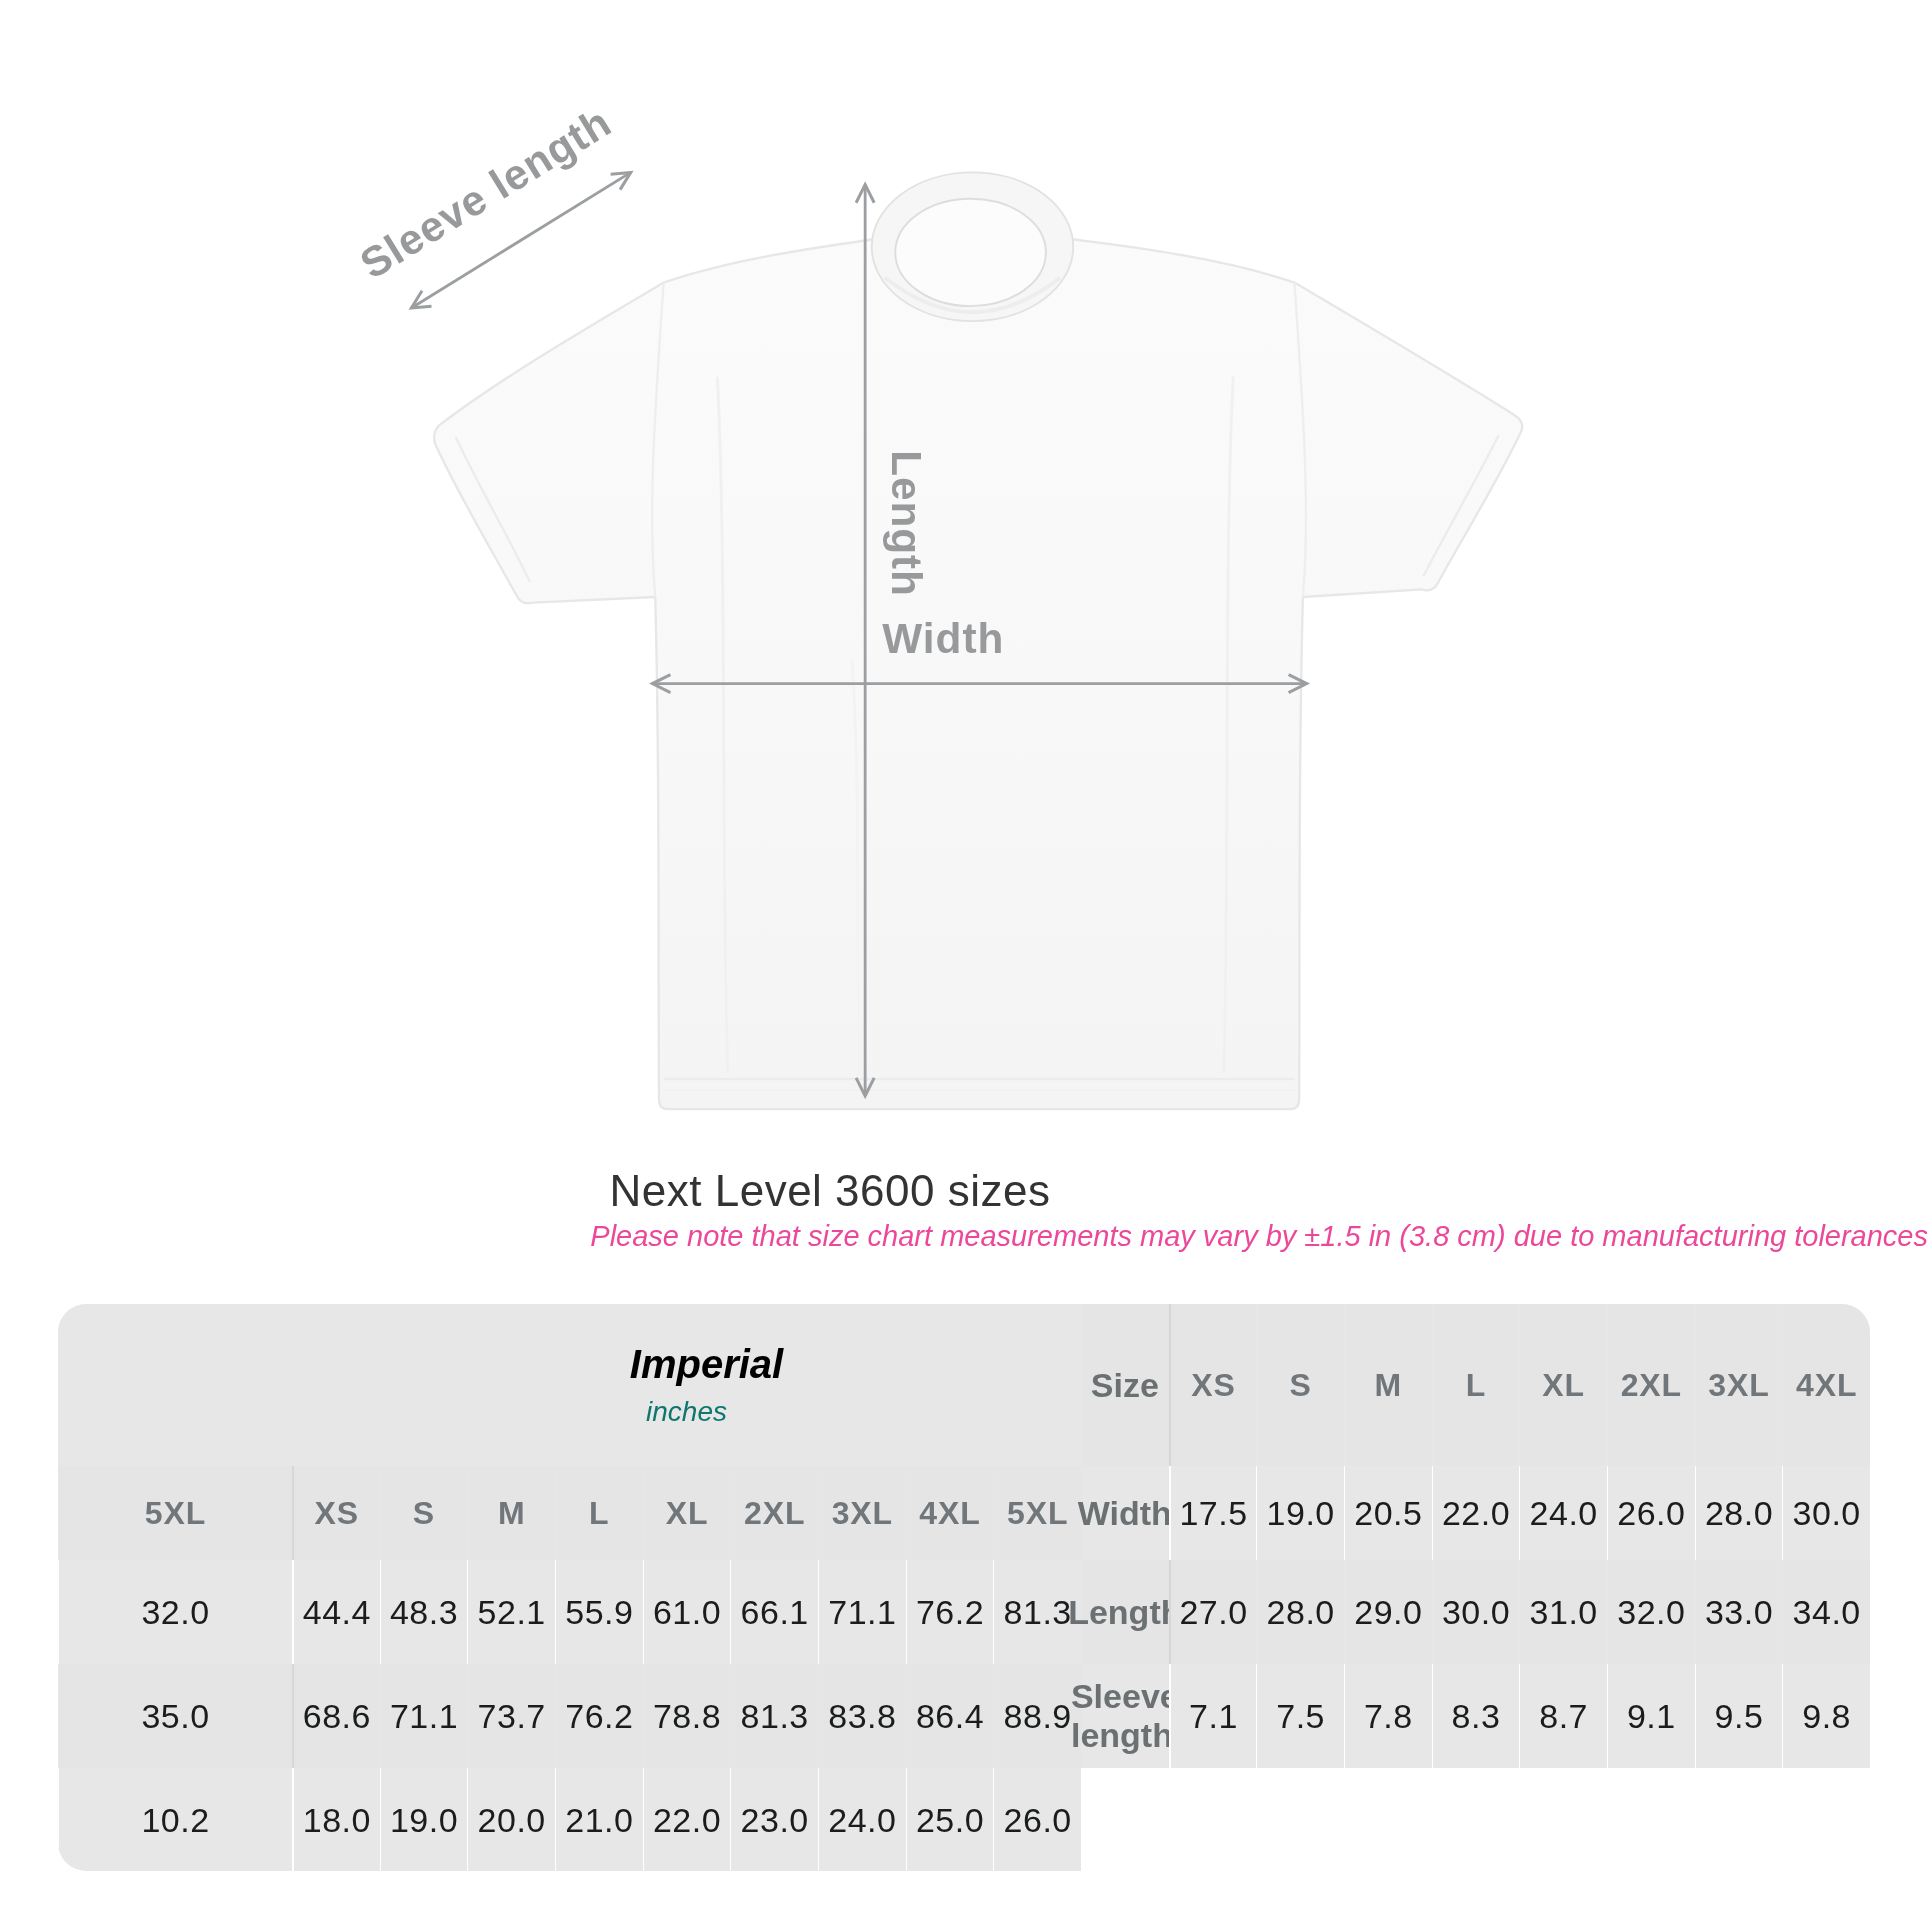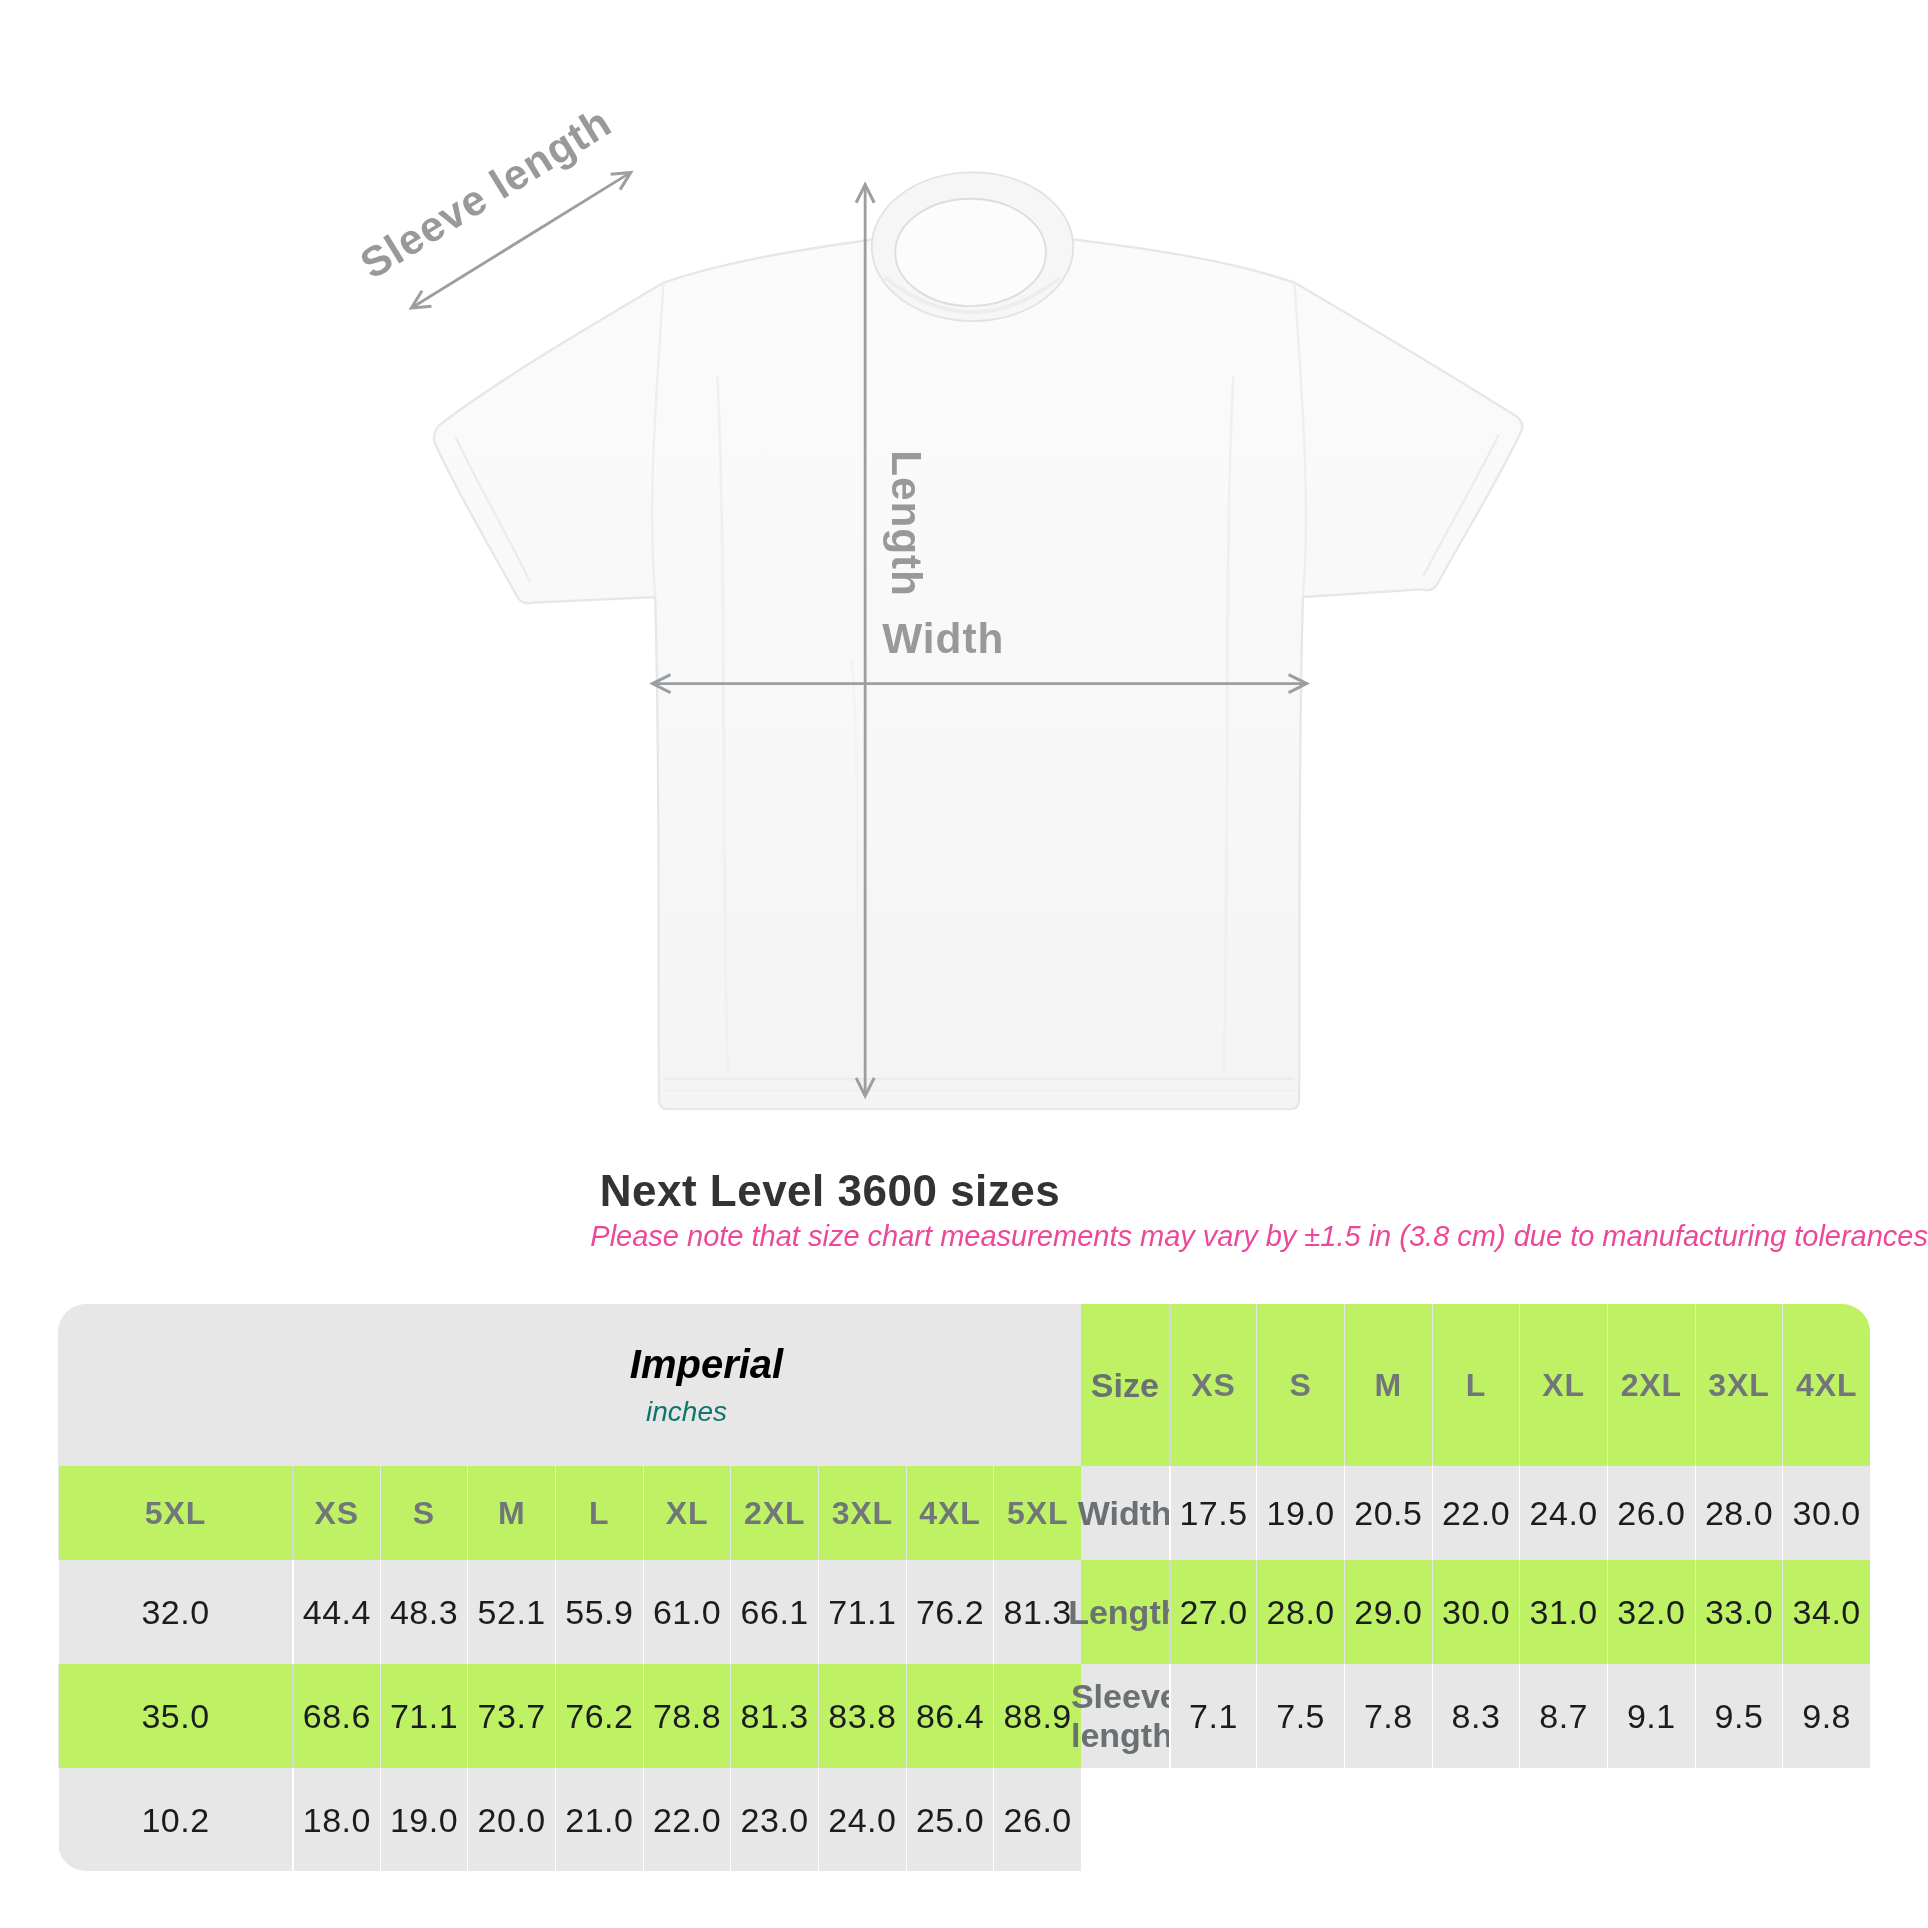--- a/index.html
+++ b/index.html
@@ -5,35 +5,35 @@
   html,body{margin:0;padding:0;background:#ffffff;width:1928px;height:1928px;
     font-family:"Liberation Sans","DejaVu Sans",sans-serif;overflow:hidden;position:relative;}
   .stage{position:absolute;inset:0;width:1928px;height:1928px;}
 
   
   #shirt-svg{position:absolute;left:0;top:0;width:1928px;height:1177px;display:block;}
   .anno-text{font-weight:bold;font-size:45px;fill:#97999b;letter-spacing:1px;}
 
   
   .title{position:absolute;left:0;top:1166px;width:1660px;text-align:center;
-    font-size:44px;font-weight:bold;color:#333333;letter-spacing:0.5px;}
+    font-size:44px;font-weight:normal;color:#333333;letter-spacing:0.5px;}
   .subtitle{position:absolute;left:0;top:1220px;width:1928px;text-align:right;
     font-size:29px;font-style:italic;color:#ec4899;}
 
   
   .size-table{position:absolute;left:58px;top:1304px;width:1812px;height:567px;
     border-radius:28px;overflow:hidden;display:grid;
     grid-template-columns:234px repeat(18,1fr);
     grid-template-rows:162px 94px 104px 104px 104px;}
   .cell{display:flex;align-items:center;justify-content:center;min-width:0;}
   .band{background:#e7e7e7;}
   .band-group{flex-direction:column;gap:9.4px;}
   .band-title{font-size:40px;font-weight:bold;font-style:italic;color:#000000;margin-left:40px;}
   .band-unit{font-size:28px;font-style:italic;color:#0f766e;}
-  .rowWhite{background:#bef264;border-left:1.9px solid #e7e7e7;}
+  .rowWhite{background:#e5e5e5;border-left:1.9px solid #e7e7e7;}
   .rowGray{background:#e7e7e7;border-left:1.9px solid #ffffff;}
   .noleft{border-left:none !important;}
   .majorW{border-left:2.8px solid #d7d7d7 !important;}
   .majorG{border-left:2.8px solid #ffffff !important;}
   .hdr-label,.row-label{font-size:34px;font-weight:bold;color:#6b7073;}
   .size-col{font-size:32px;font-weight:bold;color:#71767a;letter-spacing:0.9px;text-align:right;}
   .val{font-size:34px;color:#1b1c1d;letter-spacing:0.5px;text-align:center;}
 </style>
 </head>
 <body>

